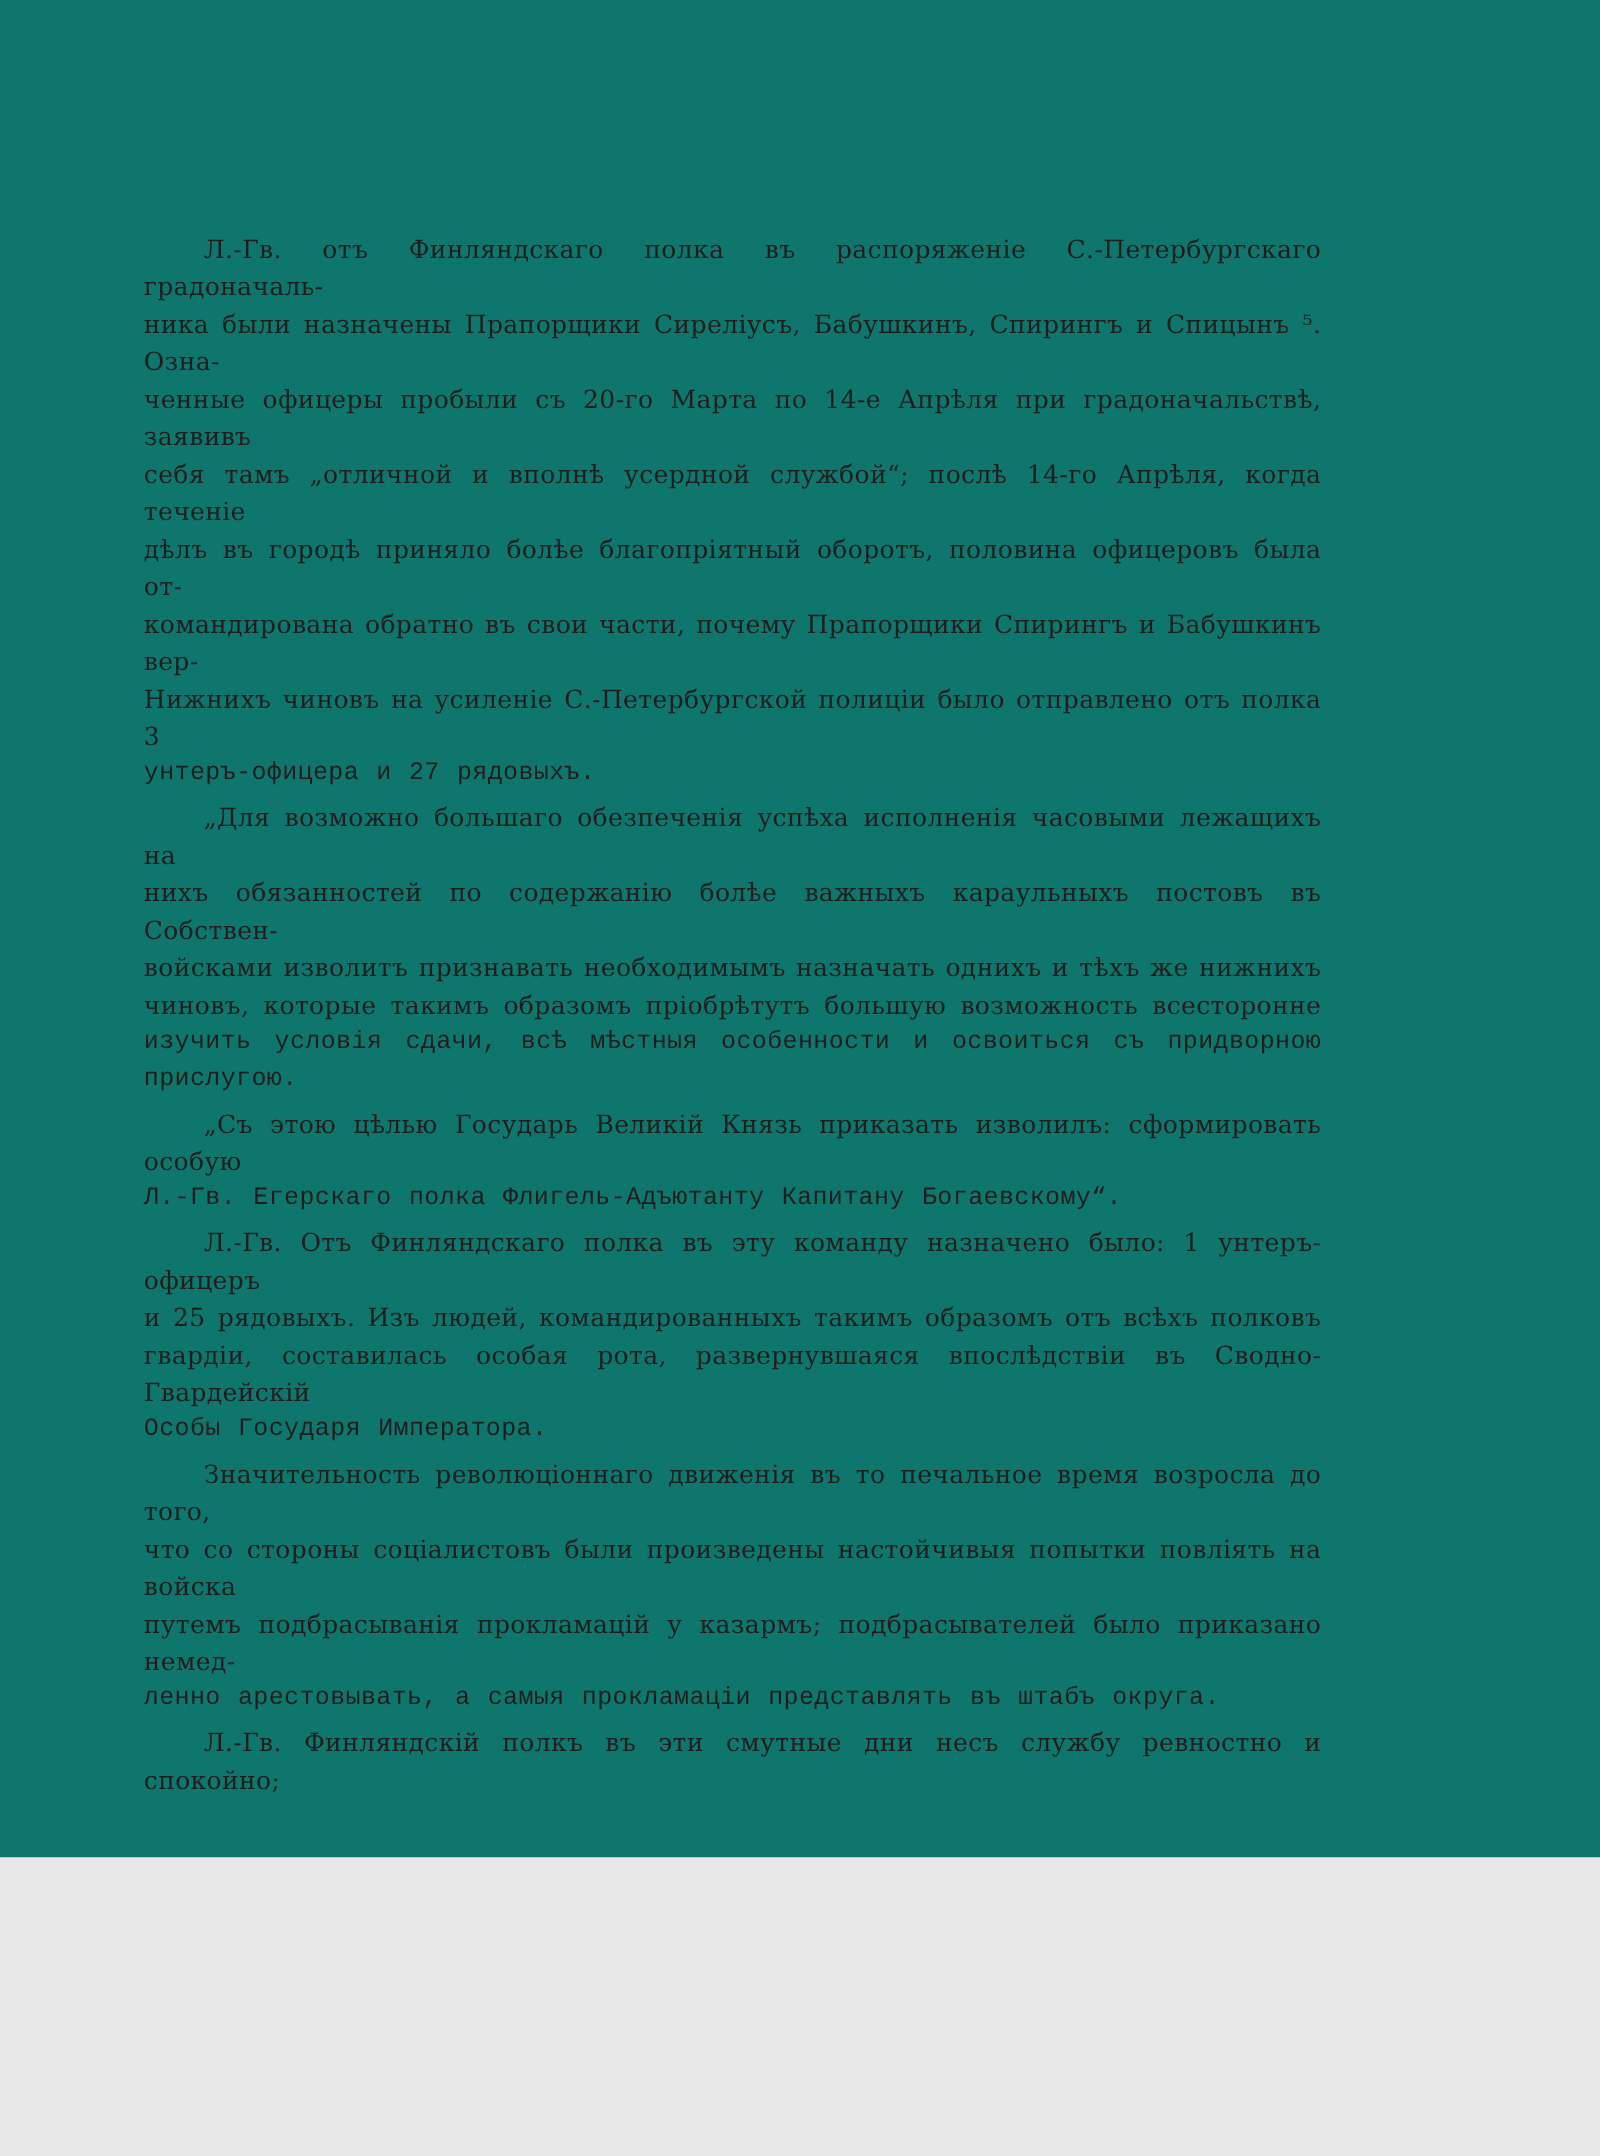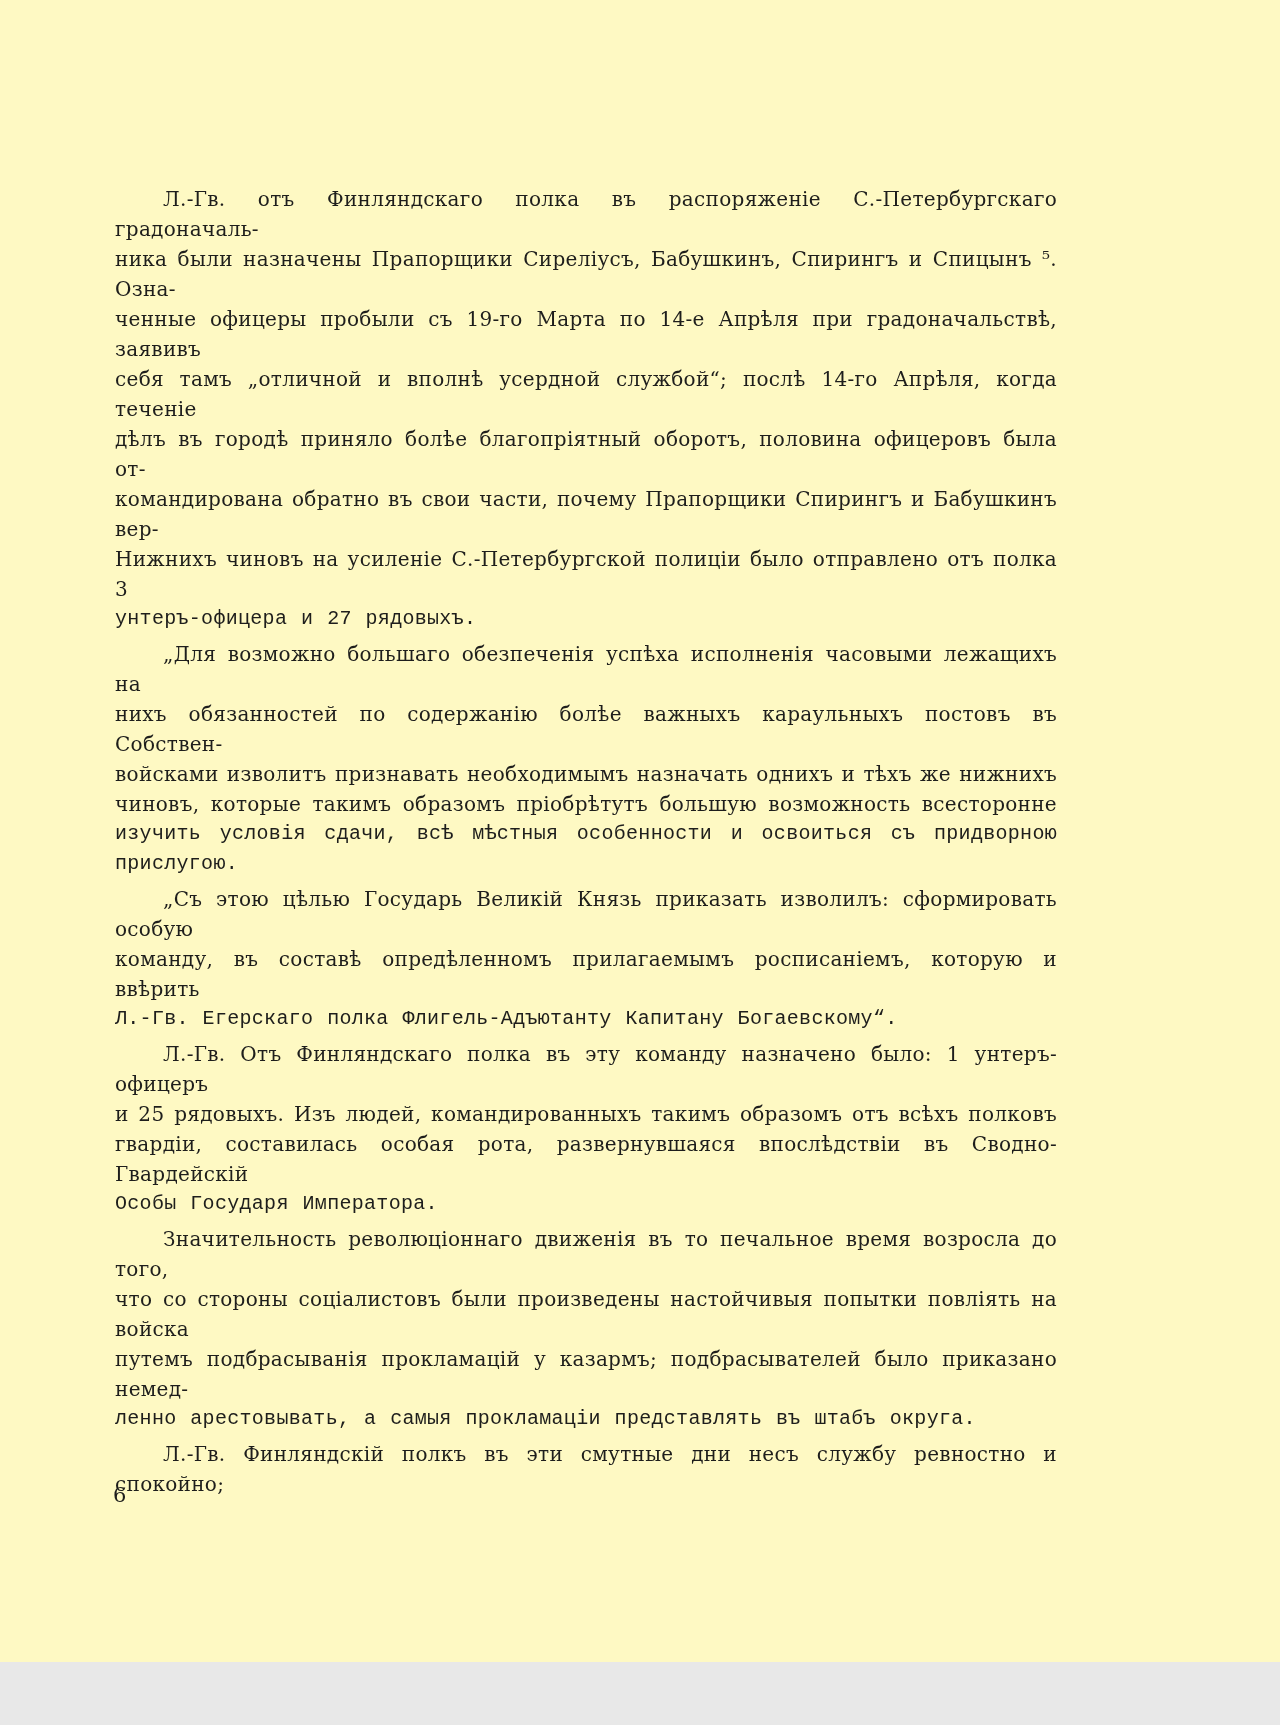--- a/index.html
+++ b/index.html
@@ -3,23 +3,23 @@
 <meta charset="utf-8">
 <style>
   html, body {
     margin: 0;
     padding: 0;
     background: #e8e8e8;
   }
   .page {
     position: relative;
     width: 1280px;
-    height: 1662px;
+    height: 1486px;
     margin: 0 auto;
-    background: #fef9c3;
+    background: #0f766e;
     color: #1e1e1c;
     font-family: "DejaVu Serif", "Liberation Serif", serif;
     overflow: hidden;
   }
   .text-block {
     position: absolute;
     left: 115px;
     top: 184px;
     width: 942px;
     font-size: 20px;
@@ -52,37 +52,36 @@
   }
 </style>
 </head>
 <body>
 
 <div class="page">
   <div class="text-block">
       <div class="paragraph">
         <div class="line first">Л.-Гв. отъ Финляндскаго полка въ распоряженіе С.-Петербургскаго градоначаль-</div>
         <div class="line">ника были назначены Прапорщики Сиреліусъ, Бабушкинъ, Спирингъ и Спицынъ ⁵. Озна-</div>
-        <div class="line">ченные офицеры пробыли съ 19-го Марта по 14-е Апрѣля при градоначальствѣ, заявивъ</div>
+        <div class="line">ченные офицеры пробыли съ 20-го Марта по 14-е Апрѣля при градоначальствѣ, заявивъ</div>
         <div class="line">себя тамъ „отличной и вполнѣ усердной службой“; послѣ 14-го Апрѣля, когда теченіе</div>
         <div class="line">дѣлъ въ городѣ приняло болѣе благопріятный оборотъ, половина офицеровъ была от-</div>
         <div class="line">командирована обратно въ свои части, почему Прапорщики Спирингъ и Бабушкинъ вер-</div>
         <div class="line">Нижнихъ чиновъ на усиленіе С.-Петербургской полиціи было отправлено отъ полка 3</div>
         <div class="line last">унтеръ-офицера и 27 рядовыхъ.</div>
       </div>
       <div class="paragraph">
         <div class="line first">„Для возможно большаго обезпеченія успѣха исполненія часовыми лежащихъ на</div>
         <div class="line">нихъ обязанностей по содержанію болѣе важныхъ караульныхъ постовъ въ Собствен-</div>
         <div class="line">войсками изволитъ признавать необходимымъ назначать однихъ и тѣхъ же нижнихъ</div>
         <div class="line">чиновъ, которые такимъ образомъ пріобрѣтутъ большую возможность всесторонне</div>
         <div class="line last">изучить условія сдачи, всѣ мѣстныя особенности и освоиться съ придворною прислугою.</div>
       </div>
       <div class="paragraph">
         <div class="line first">„Съ этою цѣлью Государь Великій Князь приказать изволилъ: сформировать особую</div>
-        <div class="line">команду, въ составѣ опредѣленномъ прилагаемымъ росписаніемъ, которую и ввѣрить</div>
         <div class="line last">Л.-Гв. Егерскаго полка Флигель-Адъютанту Капитану Богаевскому“.</div>
       </div>
       <div class="paragraph">
         <div class="line first">Л.-Гв. Отъ Финляндскаго полка въ эту команду назначено было: 1 унтеръ-офицеръ</div>
         <div class="line">и 25 рядовыхъ. Изъ людей, командированныхъ такимъ образомъ отъ всѣхъ полковъ</div>
         <div class="line">гвардіи, составилась особая рота, развернувшаяся впослѣдствіи въ Сводно-Гвардейскій</div>
         <div class="line last">Особы Государя Императора.</div>
       </div>
       <div class="paragraph">
         <div class="line first">Значительность революціоннаго движенія въ то печальное время возросла до того,</div>

